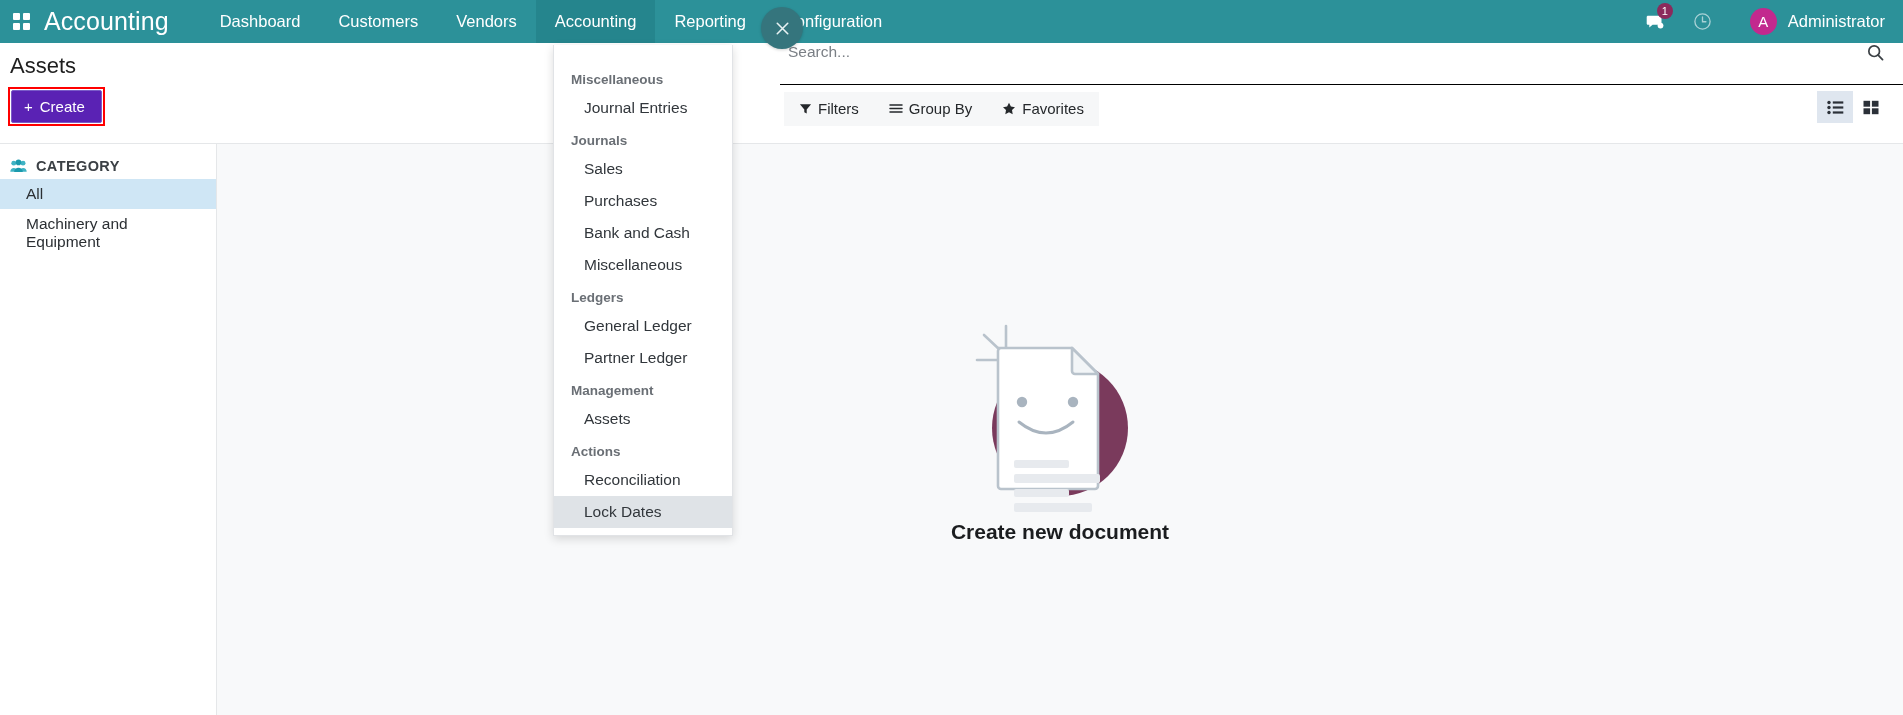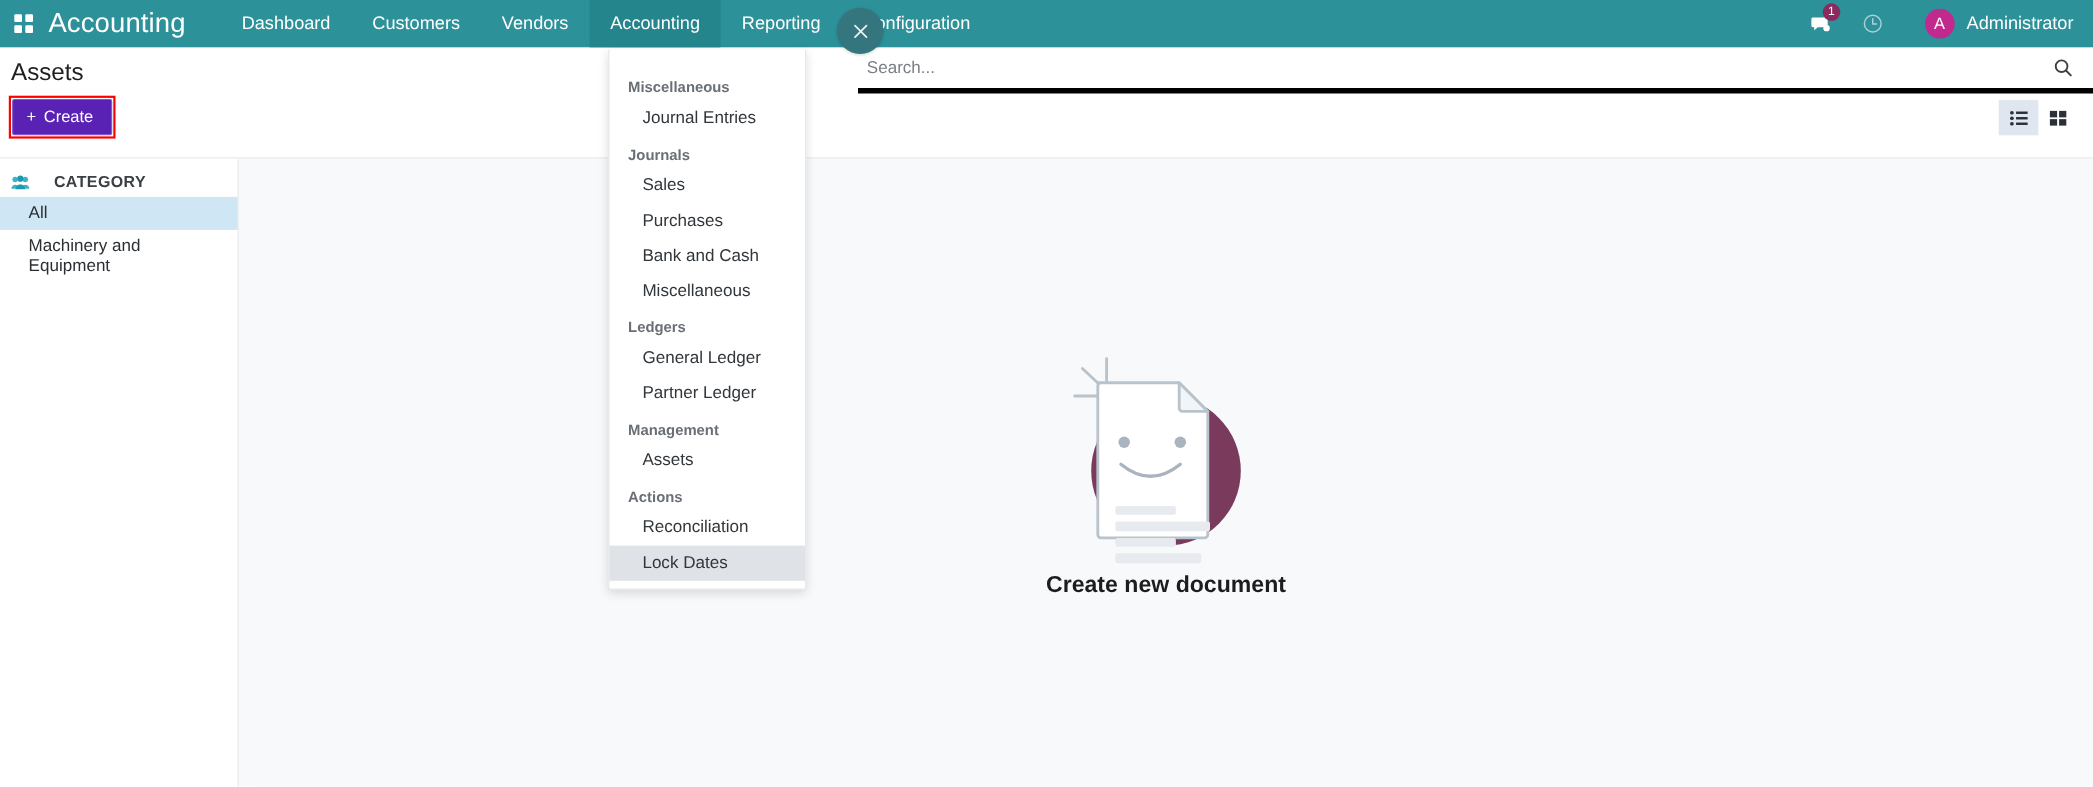--- a/index.html
+++ b/index.html
@@ -107,23 +107,23 @@
     padding: 7px 16px 7px 12px;
     border-radius: 2px;
     cursor: pointer;
     display: inline-flex; align-items: center; gap: 7px;
     font-family: "Liberation Sans", sans-serif;
   }
   .btn-create .plus { font-size: 15px; line-height: 1; }
 
   .cp-right { position: absolute; left: 780px; top: 0; width: 1123px; }
   .searchbar {
-    display: flex; align-items: center;
+    display: flex; align-items: flex-start;
     height: 42px;
-    border-bottom: 5px solid #000000;
+    border-bottom: 1px solid #000000;
     padding: 0 0 0 8px;
   }
   .search-placeholder {
     font-size: 15.5px; color: #7a7f85;
     flex: 1;
     cursor: text;
   }
   .search-icon-btn { width: 56px; display:flex; align-items:center; justify-content:center; cursor:pointer; }
 
   .filterbar { display: flex; align-items: center; height: 47px; padding-left: 4px; position: relative; }
@@ -148,21 +148,21 @@
   
   .sidebar {
     position: absolute; left: 0; top: 144px;
     width: 217px; height: 571px;
     background: #ffffff;
     border-right: 1px solid #e5e7e9;
     padding-top: 9px;
     z-index: 10;
   }
   .cat-header {
-    display: flex; align-items: center; gap: 22px;
+    display: flex; align-items: center; gap: 9px;
     padding: 5px 0 5px 10px;
     font-size: 14.5px; font-weight: 700; color: #3b4045;
     letter-spacing: .4px;
   }
   .cat-list { }
   .cat-item {
     font-size: 15.5px; color: #2b2f33;
     padding: 6px 10px 6px 26px;
     cursor: pointer;
   }
@@ -273,20 +273,40 @@
       <div class="search-placeholder">Search...</div>
       <div class="search-icon-btn">
         <svg width="19" height="19" viewBox="0 0 20 20">
           <circle cx="8.6" cy="8.6" r="5.6" fill="none" stroke="#3b4045" stroke-width="1.8"></circle>
           <path d="M12.8 12.8 L17.4 17.4" stroke="#3b4045" stroke-width="1.9" stroke-linecap="round"></path>
         </svg>
       </div>
     </div>
 
     <div class="filterbar">
+      <div class="filter-group">
+        <div class="filter-btn">
+          <svg width="13" height="13" viewBox="0 0 14 14">
+            <path d="M1 2.5h12L8.3 8v4.3L5.7 11V8z" fill="#25282b"></path>
+          </svg>
+          <span>Filters</span>
+        </div>
+        <div class="filter-btn">
+          <svg width="14" height="13" viewBox="0 0 14 13">
+            <path d="M1 3h12 M1 6.5h12 M1 10h12" stroke="#25282b" stroke-width="1.5" stroke-linecap="round"></path>
+          </svg>
+          <span>Group By</span>
+        </div>
+        <div class="filter-btn">
+          <svg width="14" height="13" viewBox="0 0 14 13">
+            <path d="M7 .8 8.9 4.6 13 5.2l-3 2.9.7 4.1L7 10.3 3.3 12.2l.7-4.1-3-2.9 4.1-.6z" fill="#25282b"></path>
+          </svg>
+          <span>Favorites</span>
+        </div>
+      </div>
 
       <div class="view-switch">
         <div class="view-btn active">
           <svg width="17" height="15" viewBox="0 0 17 15">
             <circle cx="2" cy="2.5" r="1.7" fill="#2b3038"></circle>
               <rect x="5.8" y="1.4" width="10.5" height="2.2" fill="#2b3038"></rect>
             <circle cx="2" cy="7.5" r="1.7" fill="#2b3038"></circle>
               <rect x="5.8" y="6.4" width="10.5" height="2.2" fill="#2b3038"></rect>
             <circle cx="2" cy="12.5" r="1.7" fill="#2b3038"></circle>
               <rect x="5.8" y="11.4" width="10.5" height="2.2" fill="#2b3038"></rect>

